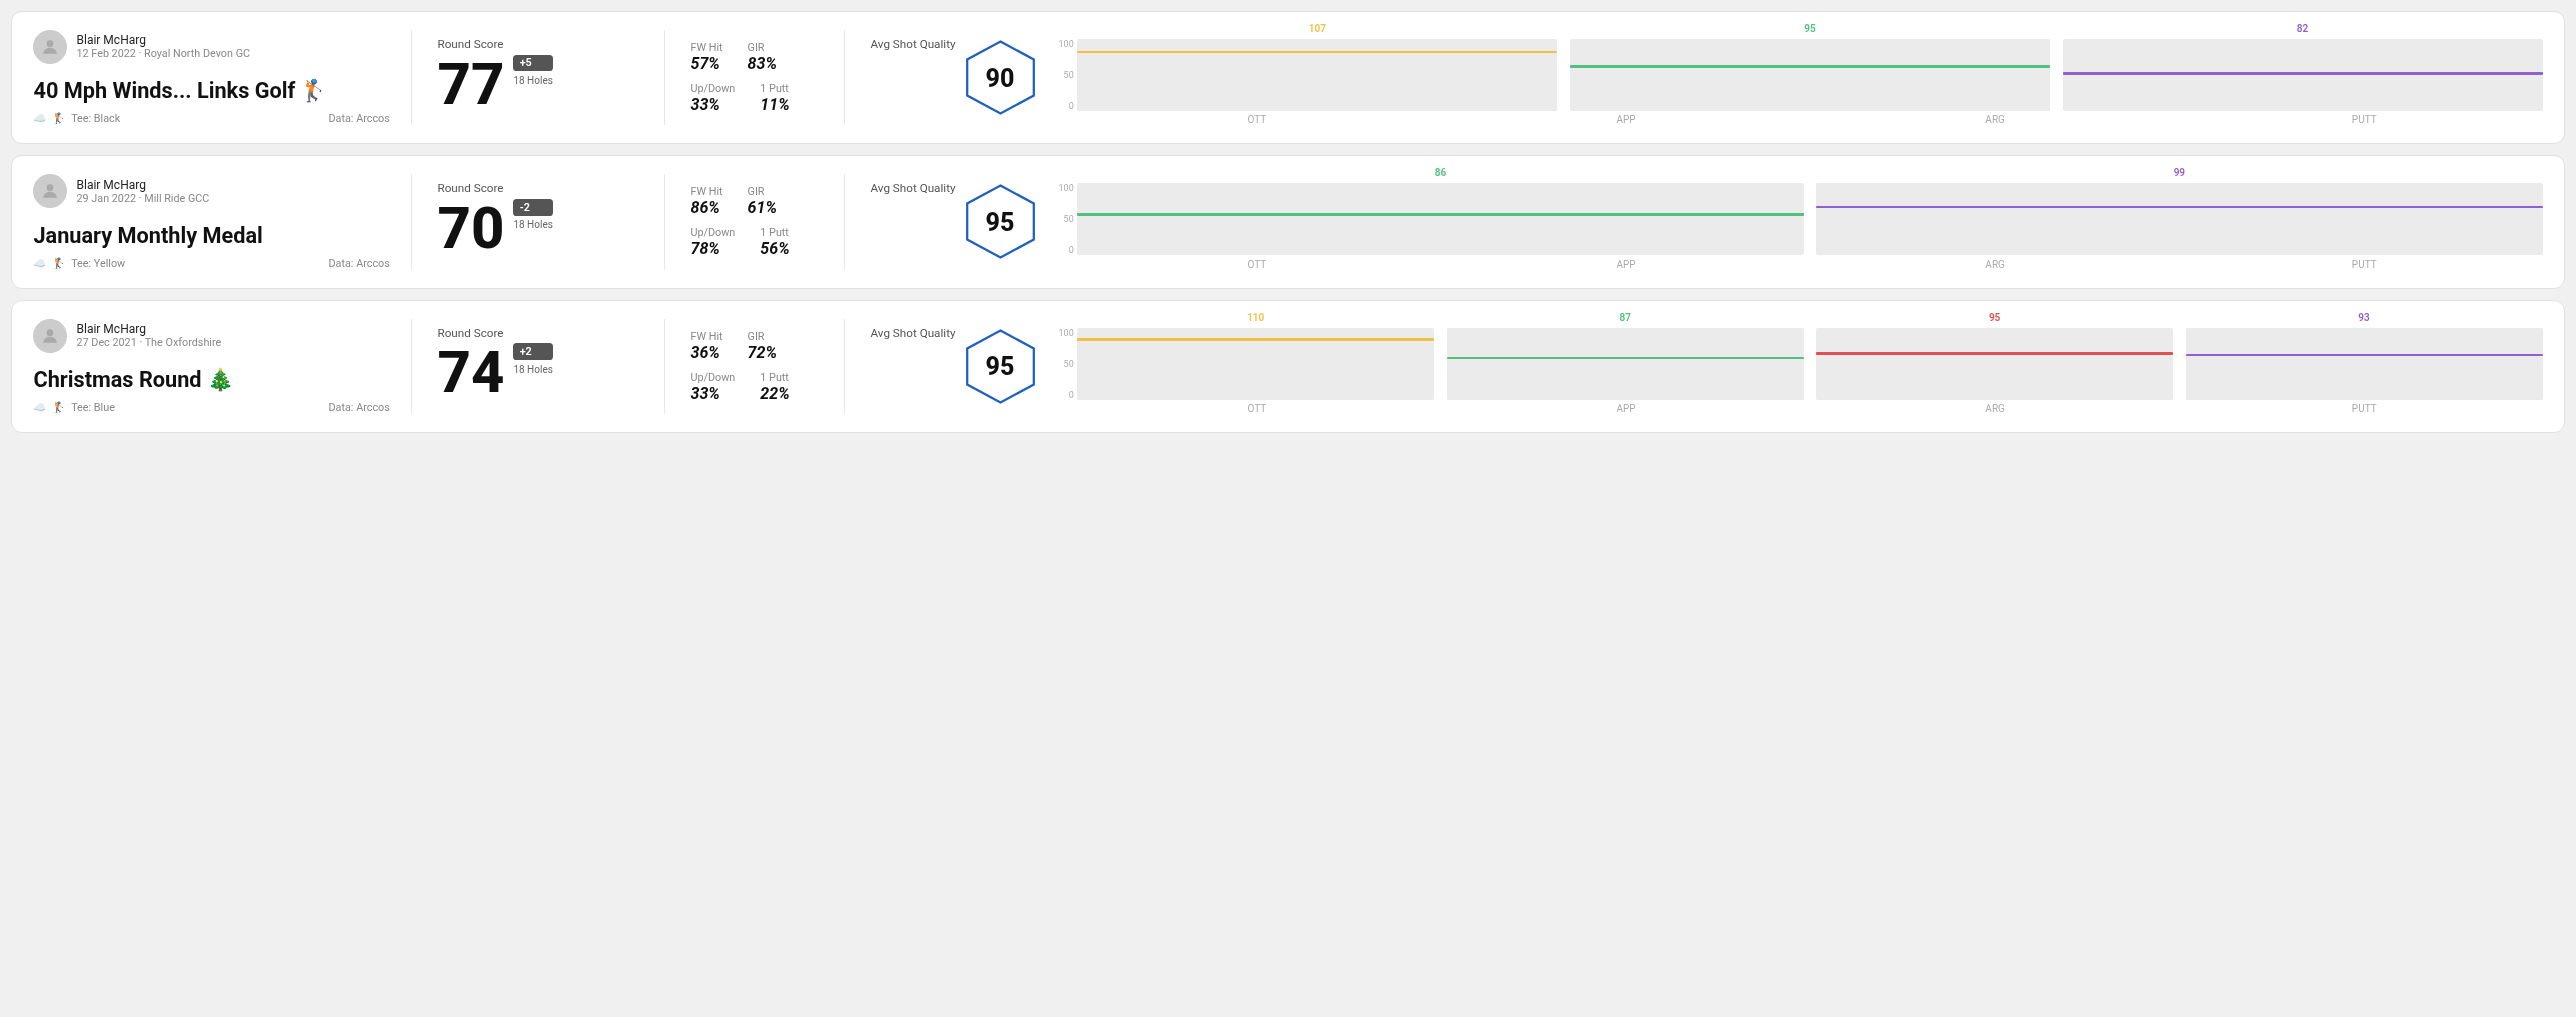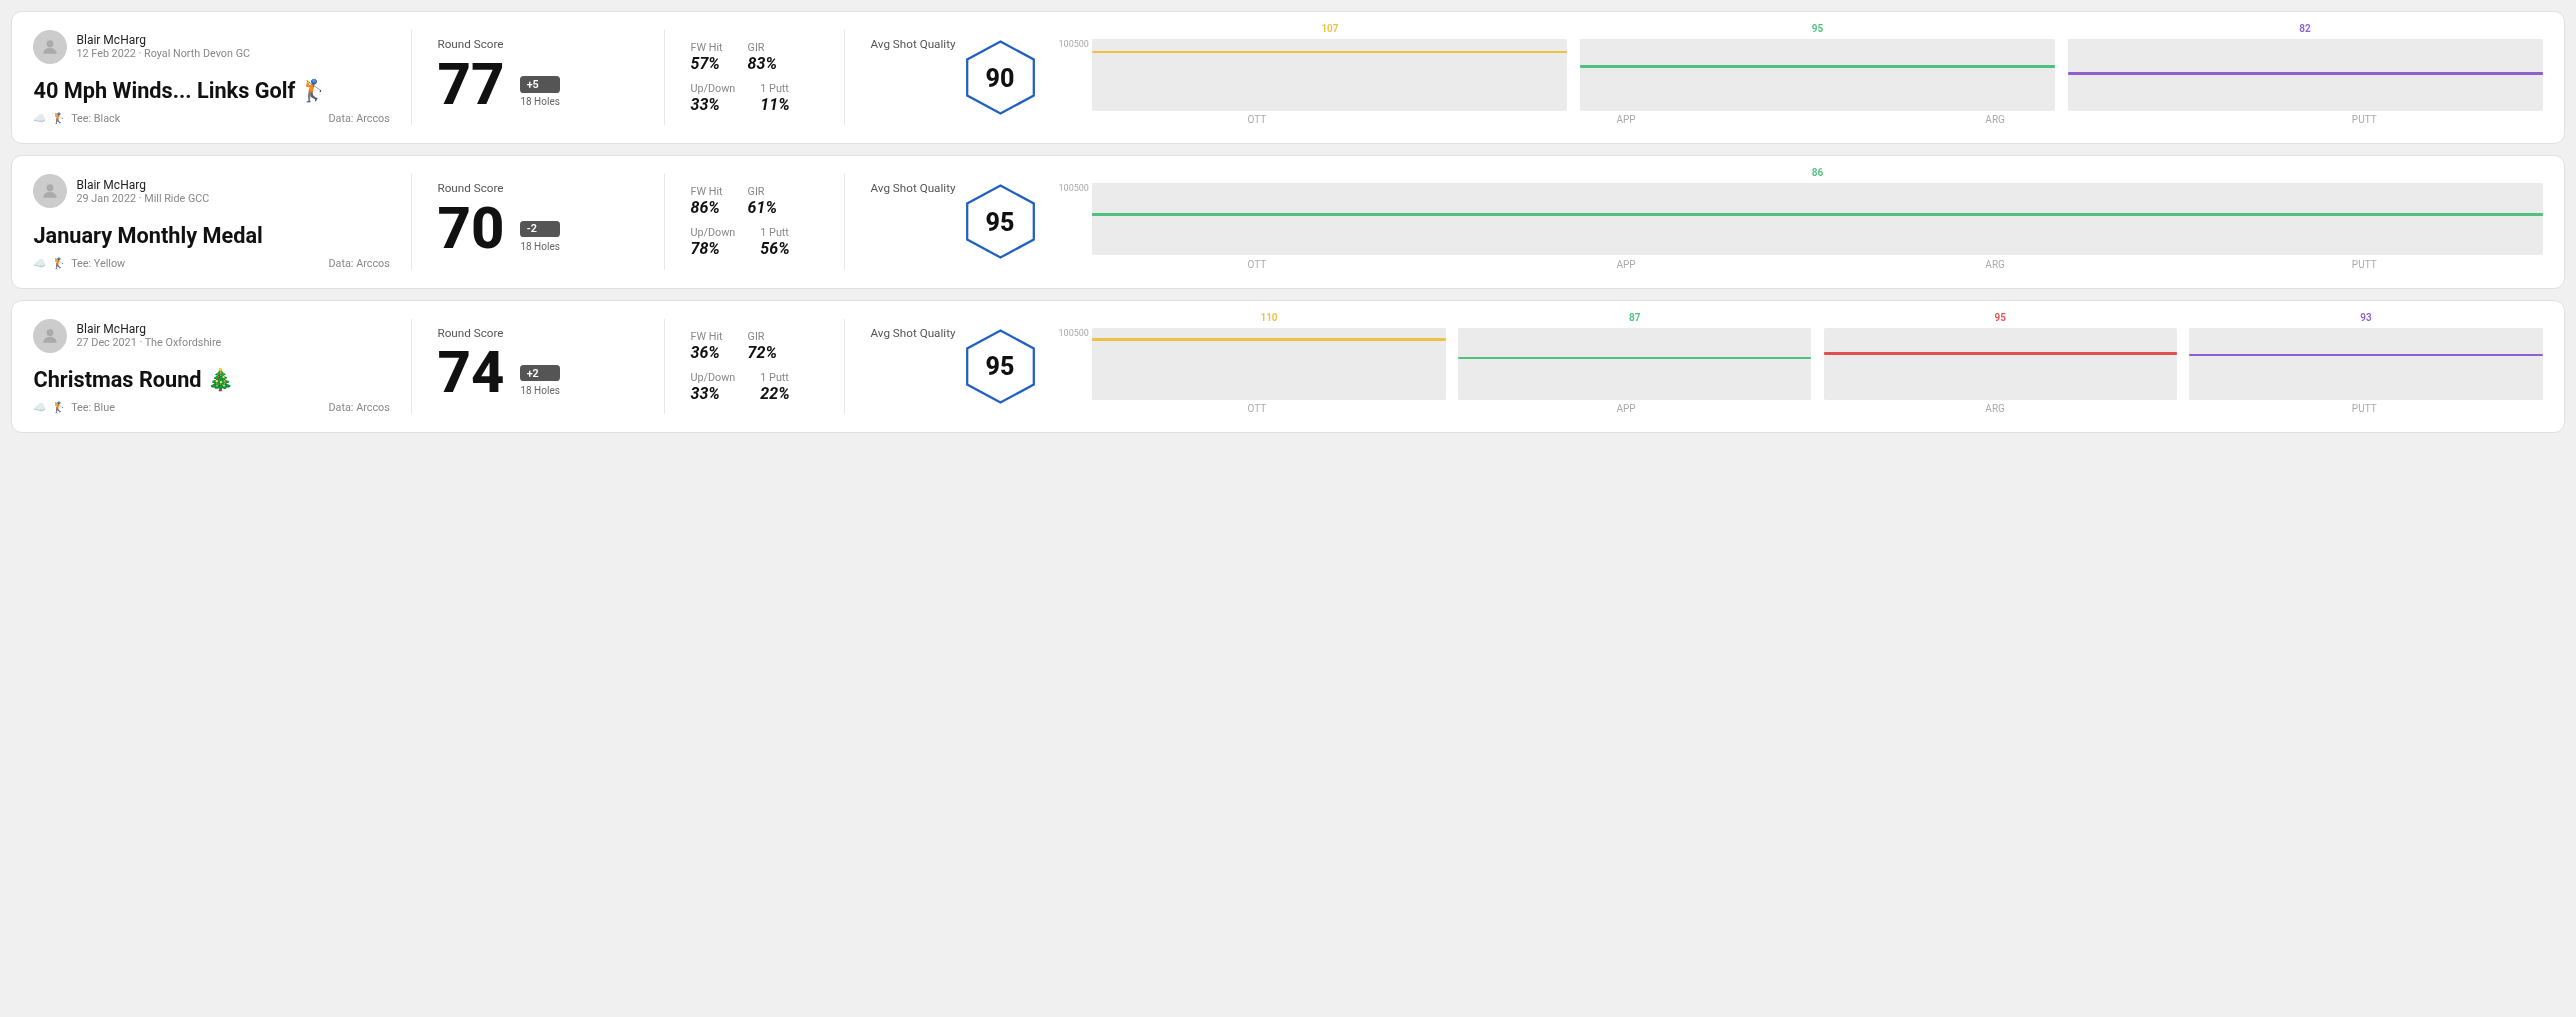--- a/index.html
+++ b/index.html
@@ -80,22 +80,22 @@
       justify-content: center;
       border-right: 0.9px solid #e8e8e8;
     }
     .round-score-label {
       font-size: 11.7px;
       color: #555;
       margin-bottom: 3.6px;
     }
     .score-row {
       display: flex;
-      align-items: flex-end;
-      gap: 16px;
+      align-items: flex-start;
+      gap: 9px;
       margin-bottom: 5.4px;
     }
     .score-number {
       font-size: 58px;
       font-weight: 800;
       color: #111;
       line-height: 1;
     }
     .score-badge-col {
       display: flex;
@@ -179,20 +179,21 @@
       display: flex;
       flex-direction: column;
       flex: 1;
     }
     .chart-inner {
       display: flex;
       align-items: flex-end;
     }
     .y-axis {
       display: flex;
+      flex-direction: column;
       justify-content: space-between;
       height: 72px;
       font-size: 9px;
       color: #aaa;
       margin-right: 3.6px;
       text-align: right;
     }
     .bars-row {
       display: flex;
       gap: 12.6px;
@@ -419,20 +420,25 @@
               <span>100</span>
               <span>50</span>
               <span>0</span>
             </div>
             <div class="bars-row">
               <div class="bar-col">
                 <div class="bar-top-label" style="color: rgb(80, 192, 128);">86</div>
                 <div class="bar-bg-full"></div>
                 <div class="bar-colored-mark" style="background-color: rgb(80, 192, 128); bottom: 55%;"></div>
               </div>
+              <div class="bar-col">
+                <div class="bar-top-label" style="color: rgb(144, 96, 208);">99</div>
+                <div class="bar-bg-full"></div>
+                <div class="bar-colored-mark" style="background-color: rgb(144, 96, 208); bottom: 65%;"></div>
+              </div>
             </div>
           </div>
           <div class="x-labels">
             <div class="x-label">OTT</div>
             <div class="x-label">APP</div>
             <div class="x-label">ARG</div>
             <div class="x-label">PUTT</div>
           </div>
         </div>
       </div>

